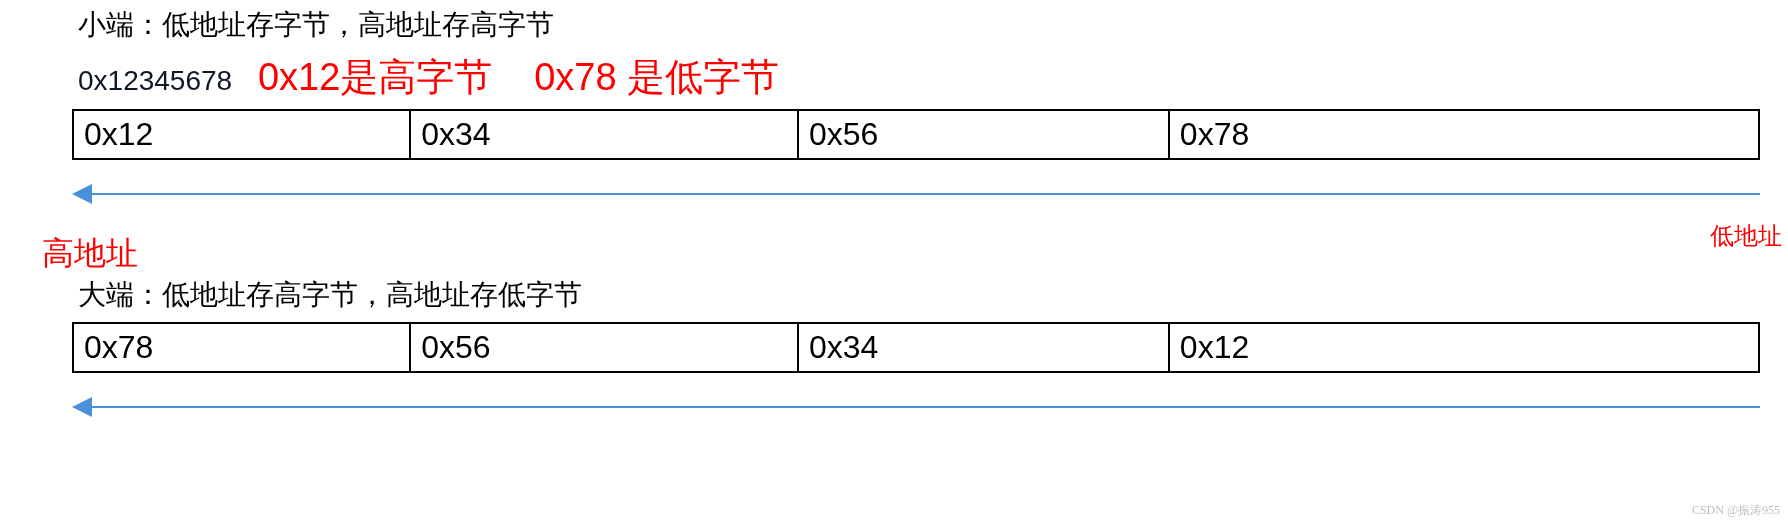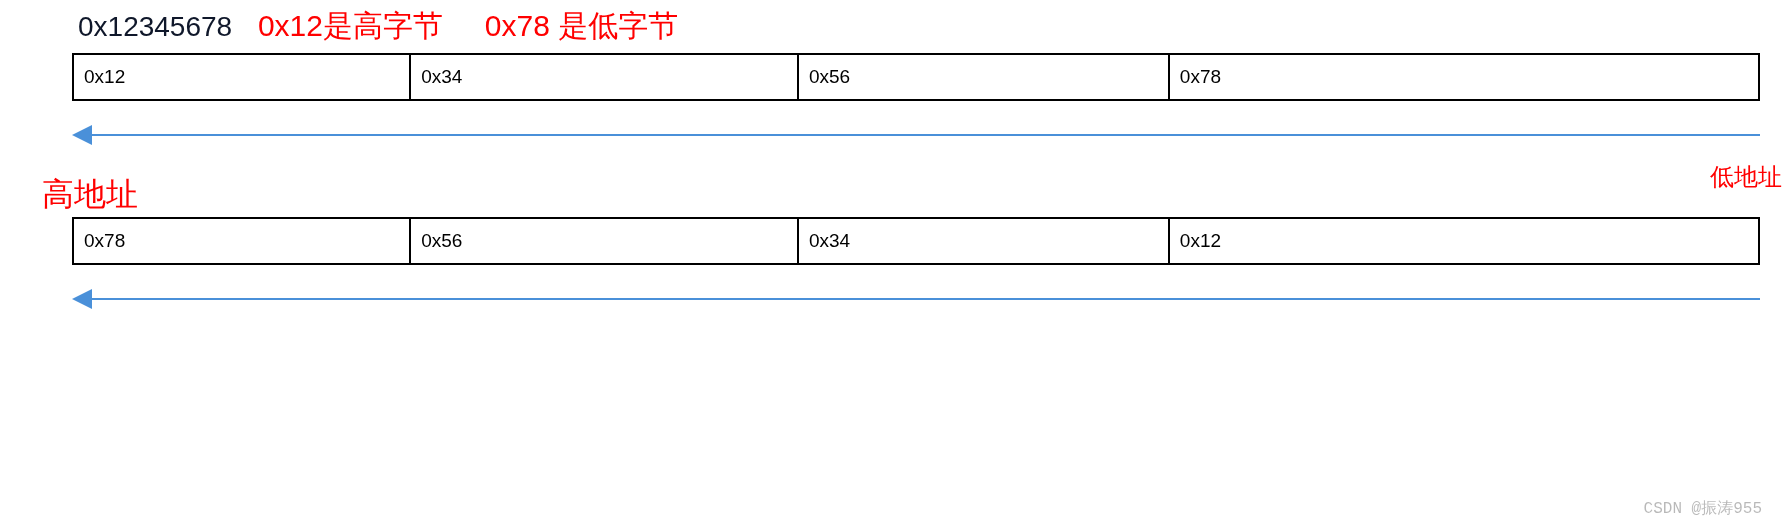--- a/index.html
+++ b/index.html
@@ -26,33 +26,33 @@
       margin-bottom: 6px;
     }
     .hex-val {
       color: #0f172a;
       display: inline-block;
     }
     .red-note {
       color: #ff0000;
       display: inline-block;
       margin-left: 18px;
-      font-size: 30px;
+      font-size: 38px;
     }
     .byte-table {
       margin-left: 72px;
       margin-right: 28px;
       border-collapse: collapse;
       width: calc(100% - 100px);
       table-layout: fixed;
     }
     .byte-table td {
       border: 2px solid #000;
       padding: 5px 10px;
-      font-size: 19px;
+      font-size: 32px;
       color: #000;
       height: 46px;
     }
     .arrow-wrap {
       position: relative;
       margin-left: 72px;
       margin-right: 28px;
       height: 40px;
       margin-top: 18px;
     }
@@ -91,31 +91,32 @@
       right: 6px;
       top: 0;
       color: #ff0000;
       font-size: 24px;
     }
     .section2 {
       margin-top: 10px;
     }
     .watermark {
       position: absolute;
-      right: 26px;
+      right: 8px;
       bottom: 4px;
-      font-size: 16px;
+      font-size: 12px;
       color: rgba(0,0,0,0.28);
-      font-family: Liberation Mono, monospace;
+      font-family: Liberation Serif, serif;
     }
   </style>
 </head>
 <body>
 
 <div class="section">
+  <div class="desc-row">小端：低地址存字节，高地址存高字节</div>
   <div class="hex-row">
     <span class="hex-val">0x12345678</span>
     <span class="red-note">0x12是高字节</span>
     <span class="red-note" style="margin-left:34px">0x78 是低字节</span>
   </div>
   <table class="byte-table">
     <tbody>
         <tr>
       <td style="width:20%">0x12</td>
       <td style="width:23%">0x34</td>
@@ -129,20 +130,21 @@
     <div class="arrow-head"></div>
   </div>
 </div>
 
 <div class="addr-labels">
   <div class="addr-left">高地址</div>
   <div class="addr-right">低地址</div>
 </div>
 
 <div class="section section2">
+  <div class="desc-row">大端：低地址存高字节，高地址存低字节</div>
   <table class="byte-table">
     <tbody>
         <tr>
       <td style="width:20%">0x78</td>
       <td style="width:23%">0x56</td>
       <td style="width:22%">0x34</td>
       <td>0x12</td>
     </tr>
   </tbody>
     </table>

